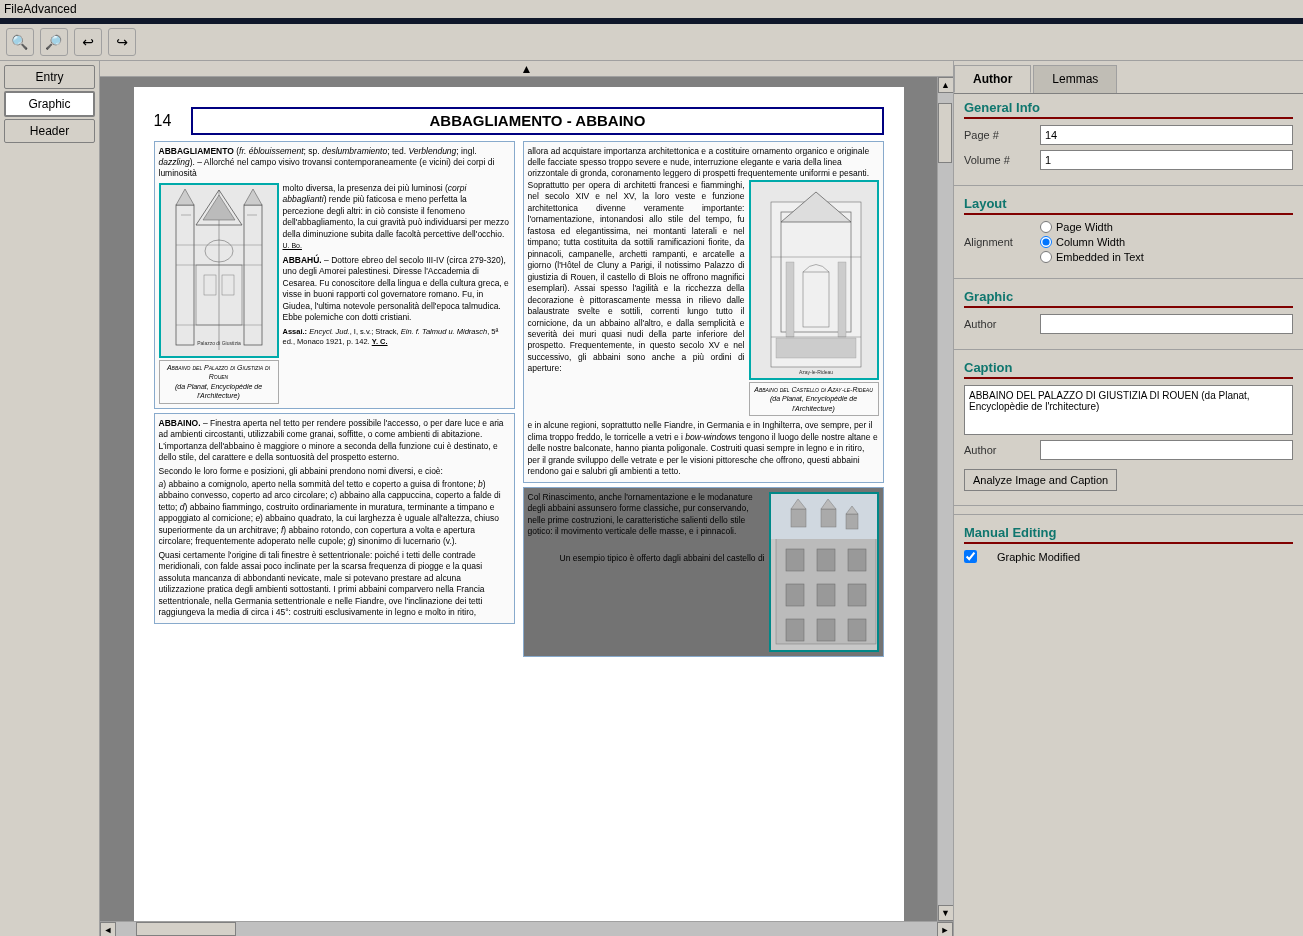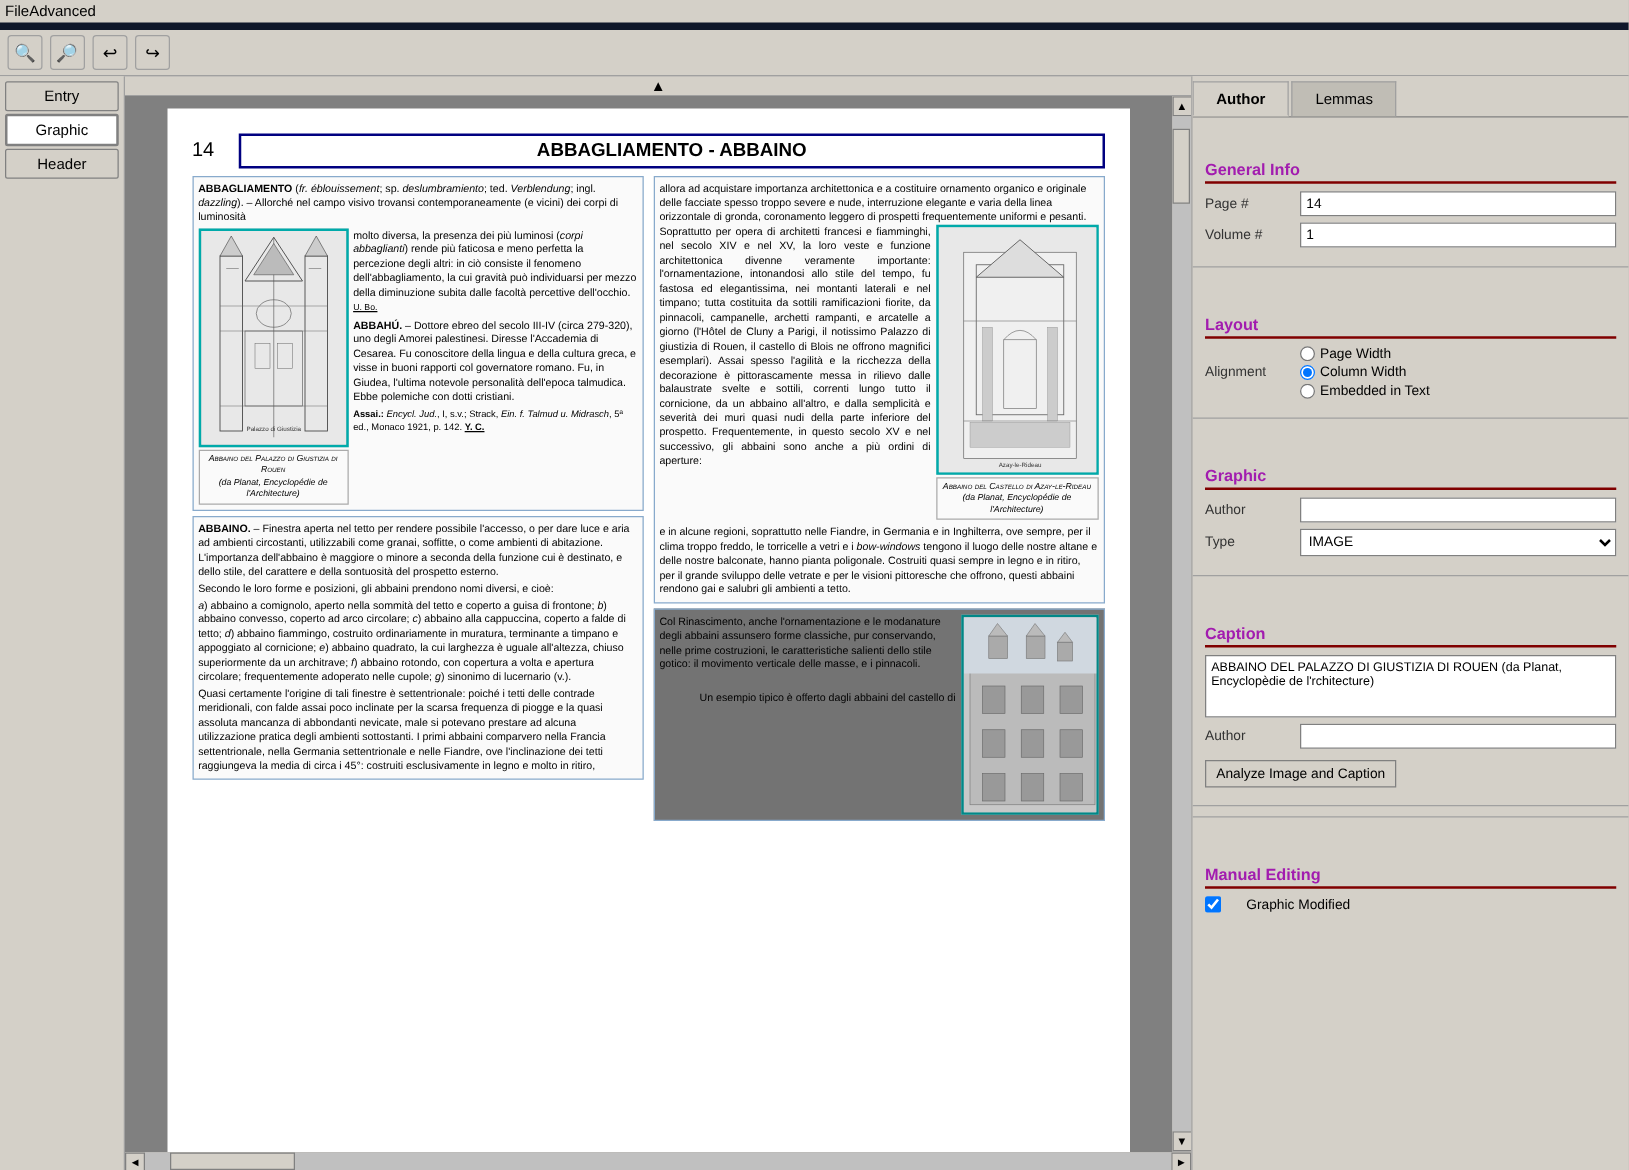--- a/index.html
+++ b/index.html
@@ -29,21 +29,21 @@
     
     .right-panel { width: 350px; background: #d4d0c8; border-left: 1px solid #a0a0a0; display: flex; flex-direction: column; overflow-y: auto; }
 
     
     .panel-tabs { display: flex; border-bottom: 1px solid #808080; background: #d4d0c8; }
     .panel-tab { padding: 6px 18px; cursor: pointer; font-size: 12px; border: 1px solid #a0a0a0; background: #c0bdb5; margin-top: 4px; margin-right: 2px; border-bottom: none; }
     .panel-tab.active { background: #d4d0c8; border-bottom: 1px solid #d4d0c8; font-weight: bold; }
 
     
     .panel-section { padding: 6px 10px; }
-    .section-header { font-size: 13px; font-weight: bold; color: #a21caf; border-bottom: 2px solid #800000; margin-bottom: 6px; padding-bottom: 2px; margin-top: 28px; }
+    .section-header { font-size: 13px; font-weight: bold; color: #0f766e; border-bottom: 2px solid #800000; margin-bottom: 6px; padding-bottom: 2px; }
     .field-row { display: flex; align-items: center; margin-bottom: 5px; gap: 6px; }
     .field-label { width: 70px; font-size: 11px; color: #333; flex-shrink: 0; }
     .field-input { flex: 1; border: 1px solid #808080; background: white; padding: 2px 4px; font-size: 11px; height: 20px; }
     .field-select { flex: 1; border: 1px solid #808080; background: white; padding: 1px 2px; font-size: 11px; height: 22px; }
 
     
     .radio-group { display: flex; flex-direction: column; gap: 3px; }
     .radio-row { display: flex; align-items: center; gap: 4px; font-size: 11px; }
     input[type="radio"] { width: 12px; height: 12px; }
 
@@ -307,30 +307,20 @@
     </div>
 
     <div class="divider"></div>
 
     <div class="panel-section">
       <div class="section-header">Graphic</div>
       <div class="field-row">
         <span class="field-label">Author</span>
         <input class="field-input" type="text" value="" style="">
       </div>
-      <div class="field-row">
-        <span class="field-label">Type</span>
-        <select class="field-select">
-          <option>IMAGE</option>
-          <option>PHOTO</option>
-          <option>DRAWING</option>
-          <option>MAP</option>
-          <option>TABLE</option>
-        </select>
-      </div>
     </div>
 
     <div class="divider"></div>
 
     <div class="panel-section">
       <div class="section-header">Caption</div>
       <div class="caption-box" contenteditable="true" style="">
         <span>ABBAINO DEL PALAZZO DI GIUSTIZIA DI ROUEN (da Planat, Encyclopèdie de l'rchitecture)</span>
       </div>
       <div class="field-row">

